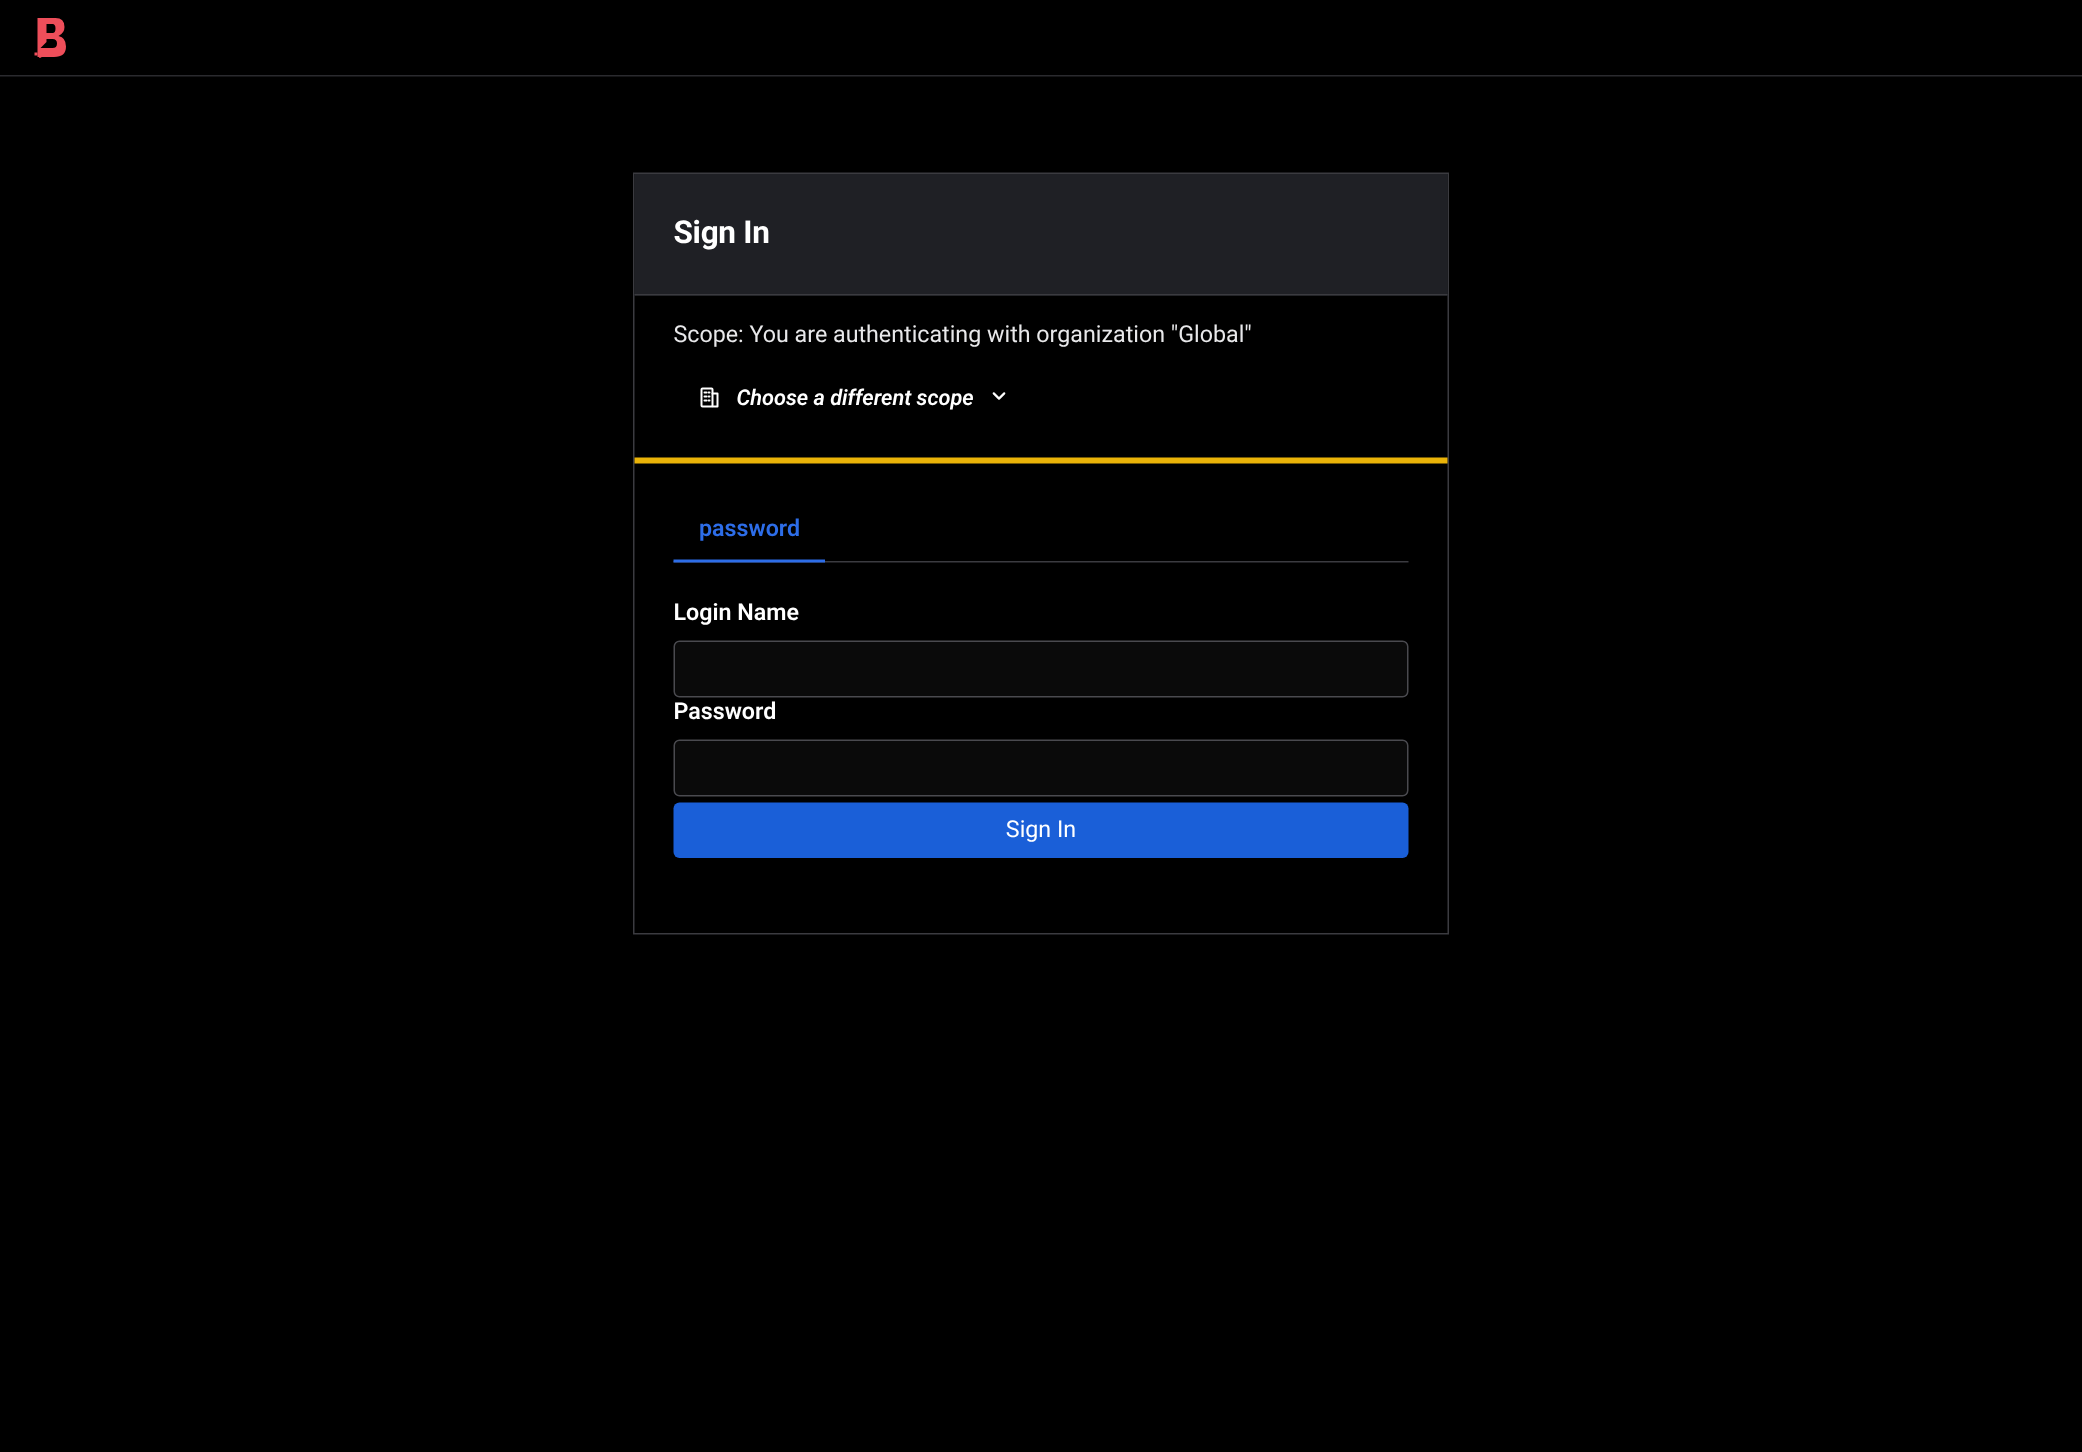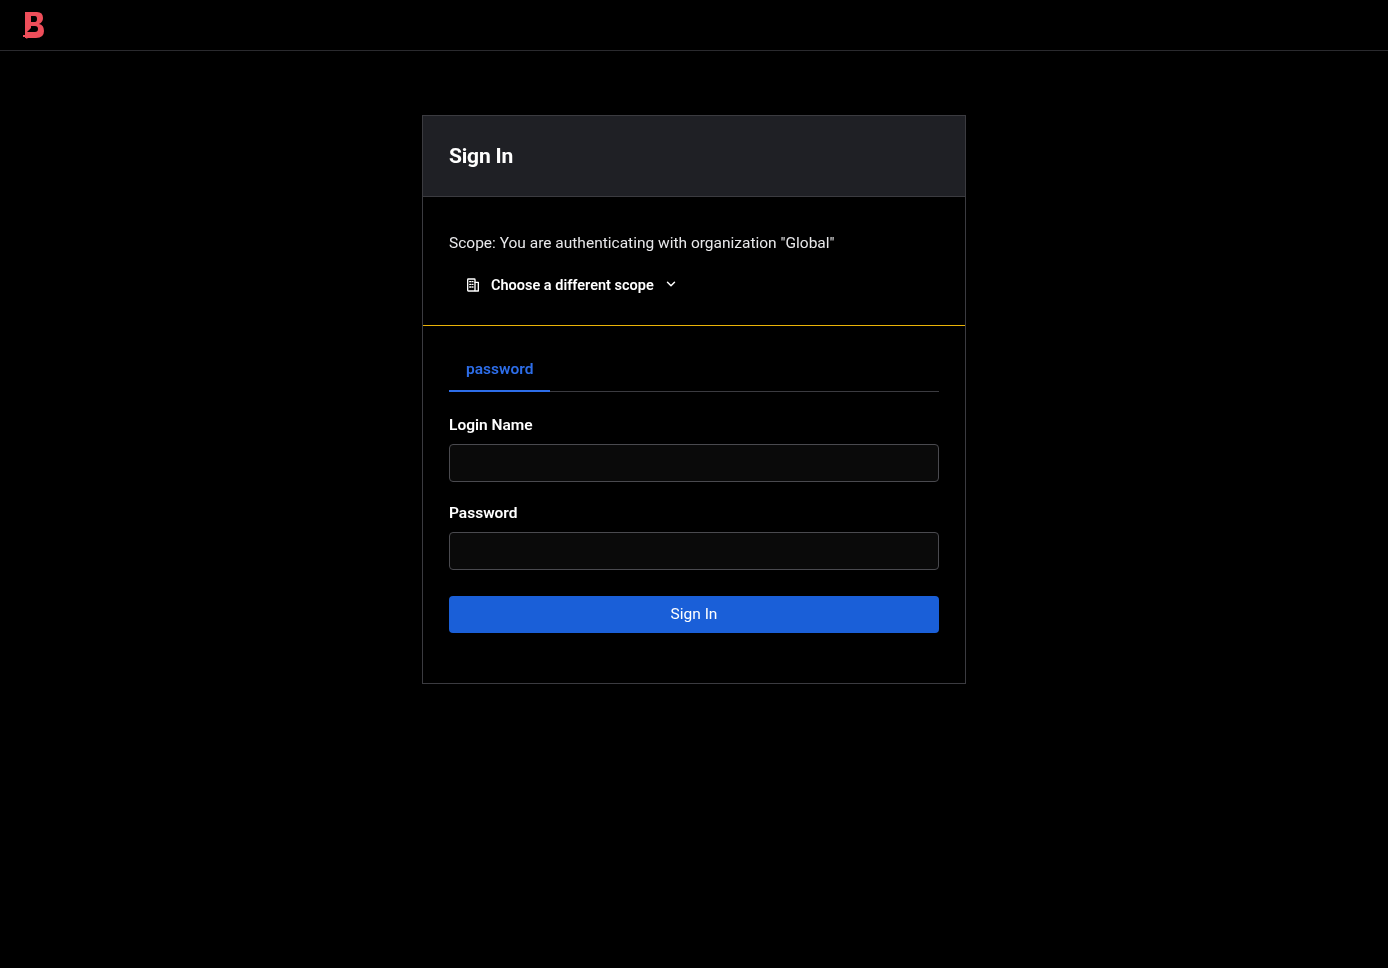--- a/index.html
+++ b/index.html
@@ -48,40 +48,41 @@
       padding: 28px 26px 28px 26px;
       border-bottom: 1px solid #3b3b40;
     }
     .card-title {
       font-size: 21px;
       font-weight: 700;
       color: #ffffff;
       letter-spacing: -0.2px;
     }
     .scope-section {
-      padding: 36px 26px 28px 26px;
-      border-bottom: 1px solid #eab308;
+      padding: 16px 26px 28px 26px;
+      border-bottom: 4px solid #eab308;
     }
     .scope-text {
       font-size: 15.5px;
       color: #e8e8ea;
       margin-bottom: 20px;
       line-height: 1.4;
     }
     .scope-button {
       display: inline-flex;
       gap: 10px;
       background: transparent;
       border: none;
       color: #ffffff;
       font-size: 14.5px;
       font-weight: 600;
       cursor: pointer;
       padding: 2px 4px 2px 16px;
       font-family: inherit;
+      font-style: italic;
     }
     .scope-button svg {
       flex: none;
     }
     .form-section {
       padding: 26px 26px 50px 26px;
     }
     .tabs {
       display: flex;
       border-bottom: 1px solid #3b3b40;
@@ -90,21 +91,20 @@
     .tab {
       padding: 8px 17px 12px 17px;
       font-size: 15.5px;
       font-weight: 600;
       color: #2d6de8;
       border-bottom: 2.5px solid #2d6de8;
       margin-bottom: -1px;
       cursor: pointer;
     }
     .form-group {
-      margin-bottom: 22px;
     }
     .form-label {
       display: block;
       font-size: 15.5px;
       font-weight: 600;
       color: #ffffff;
       margin-bottom: 10px;
     }
     .form-input {
       width: 100%;

